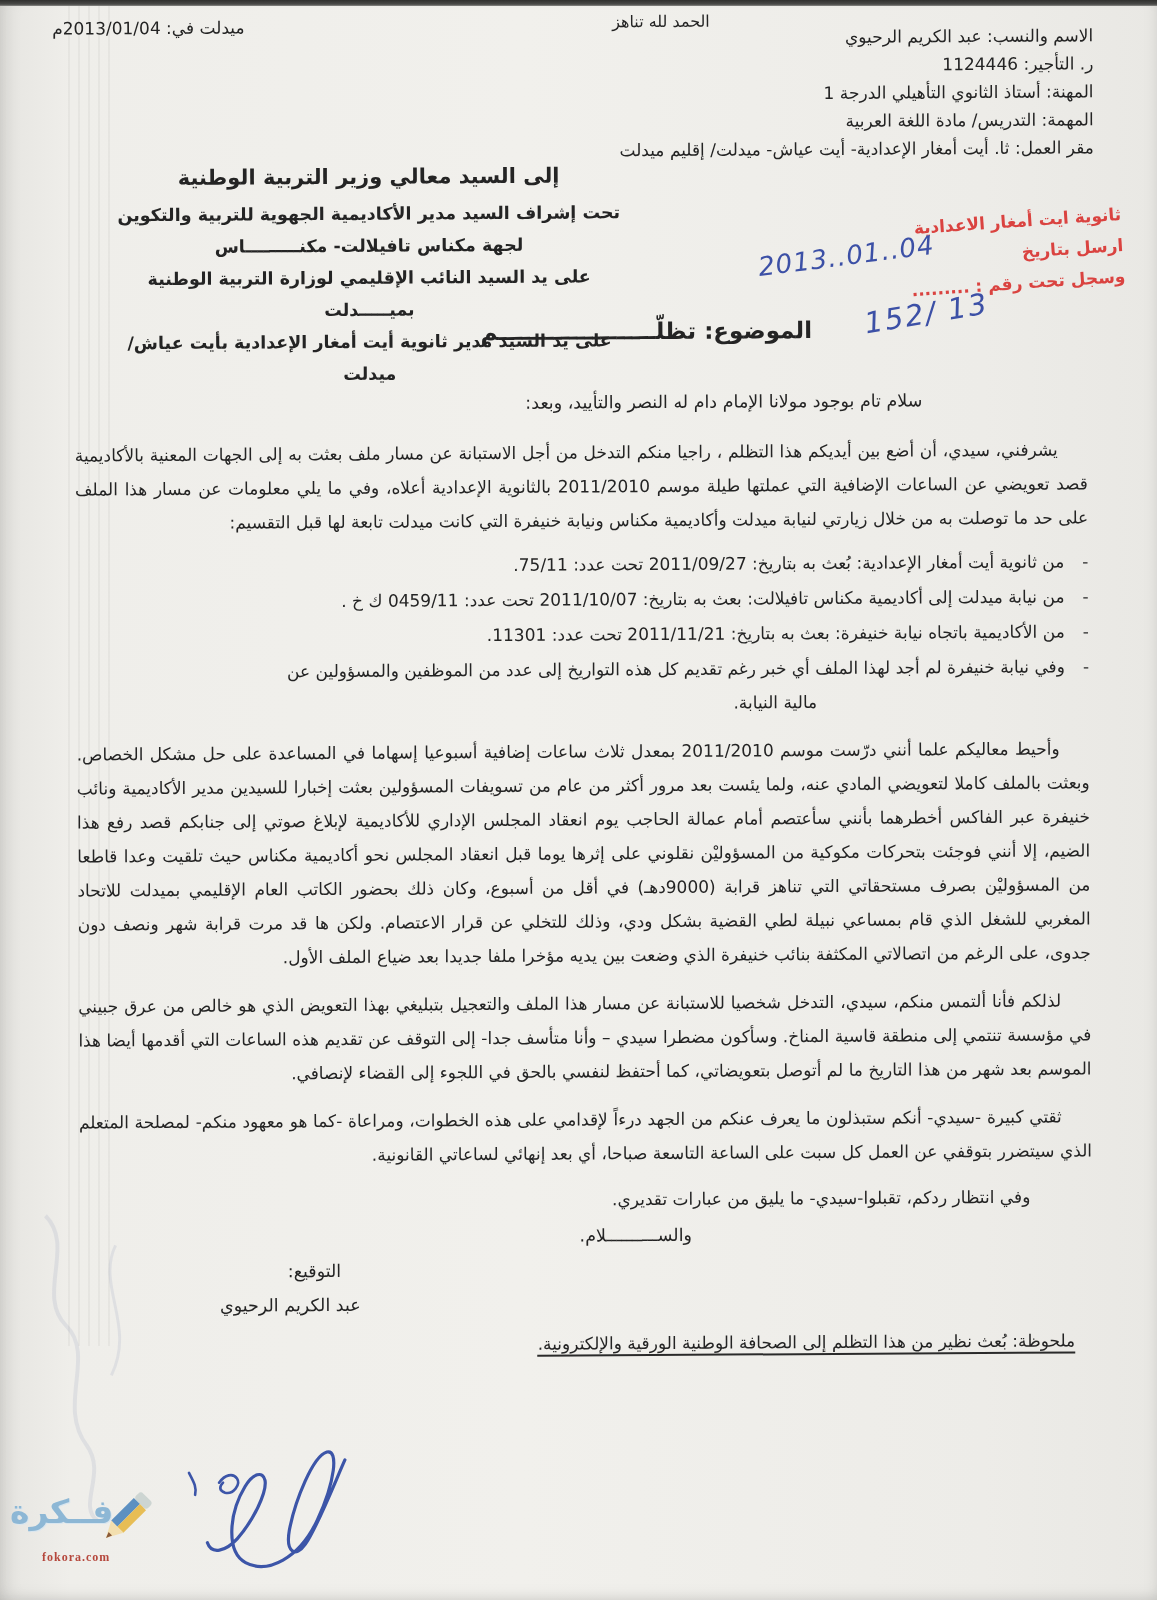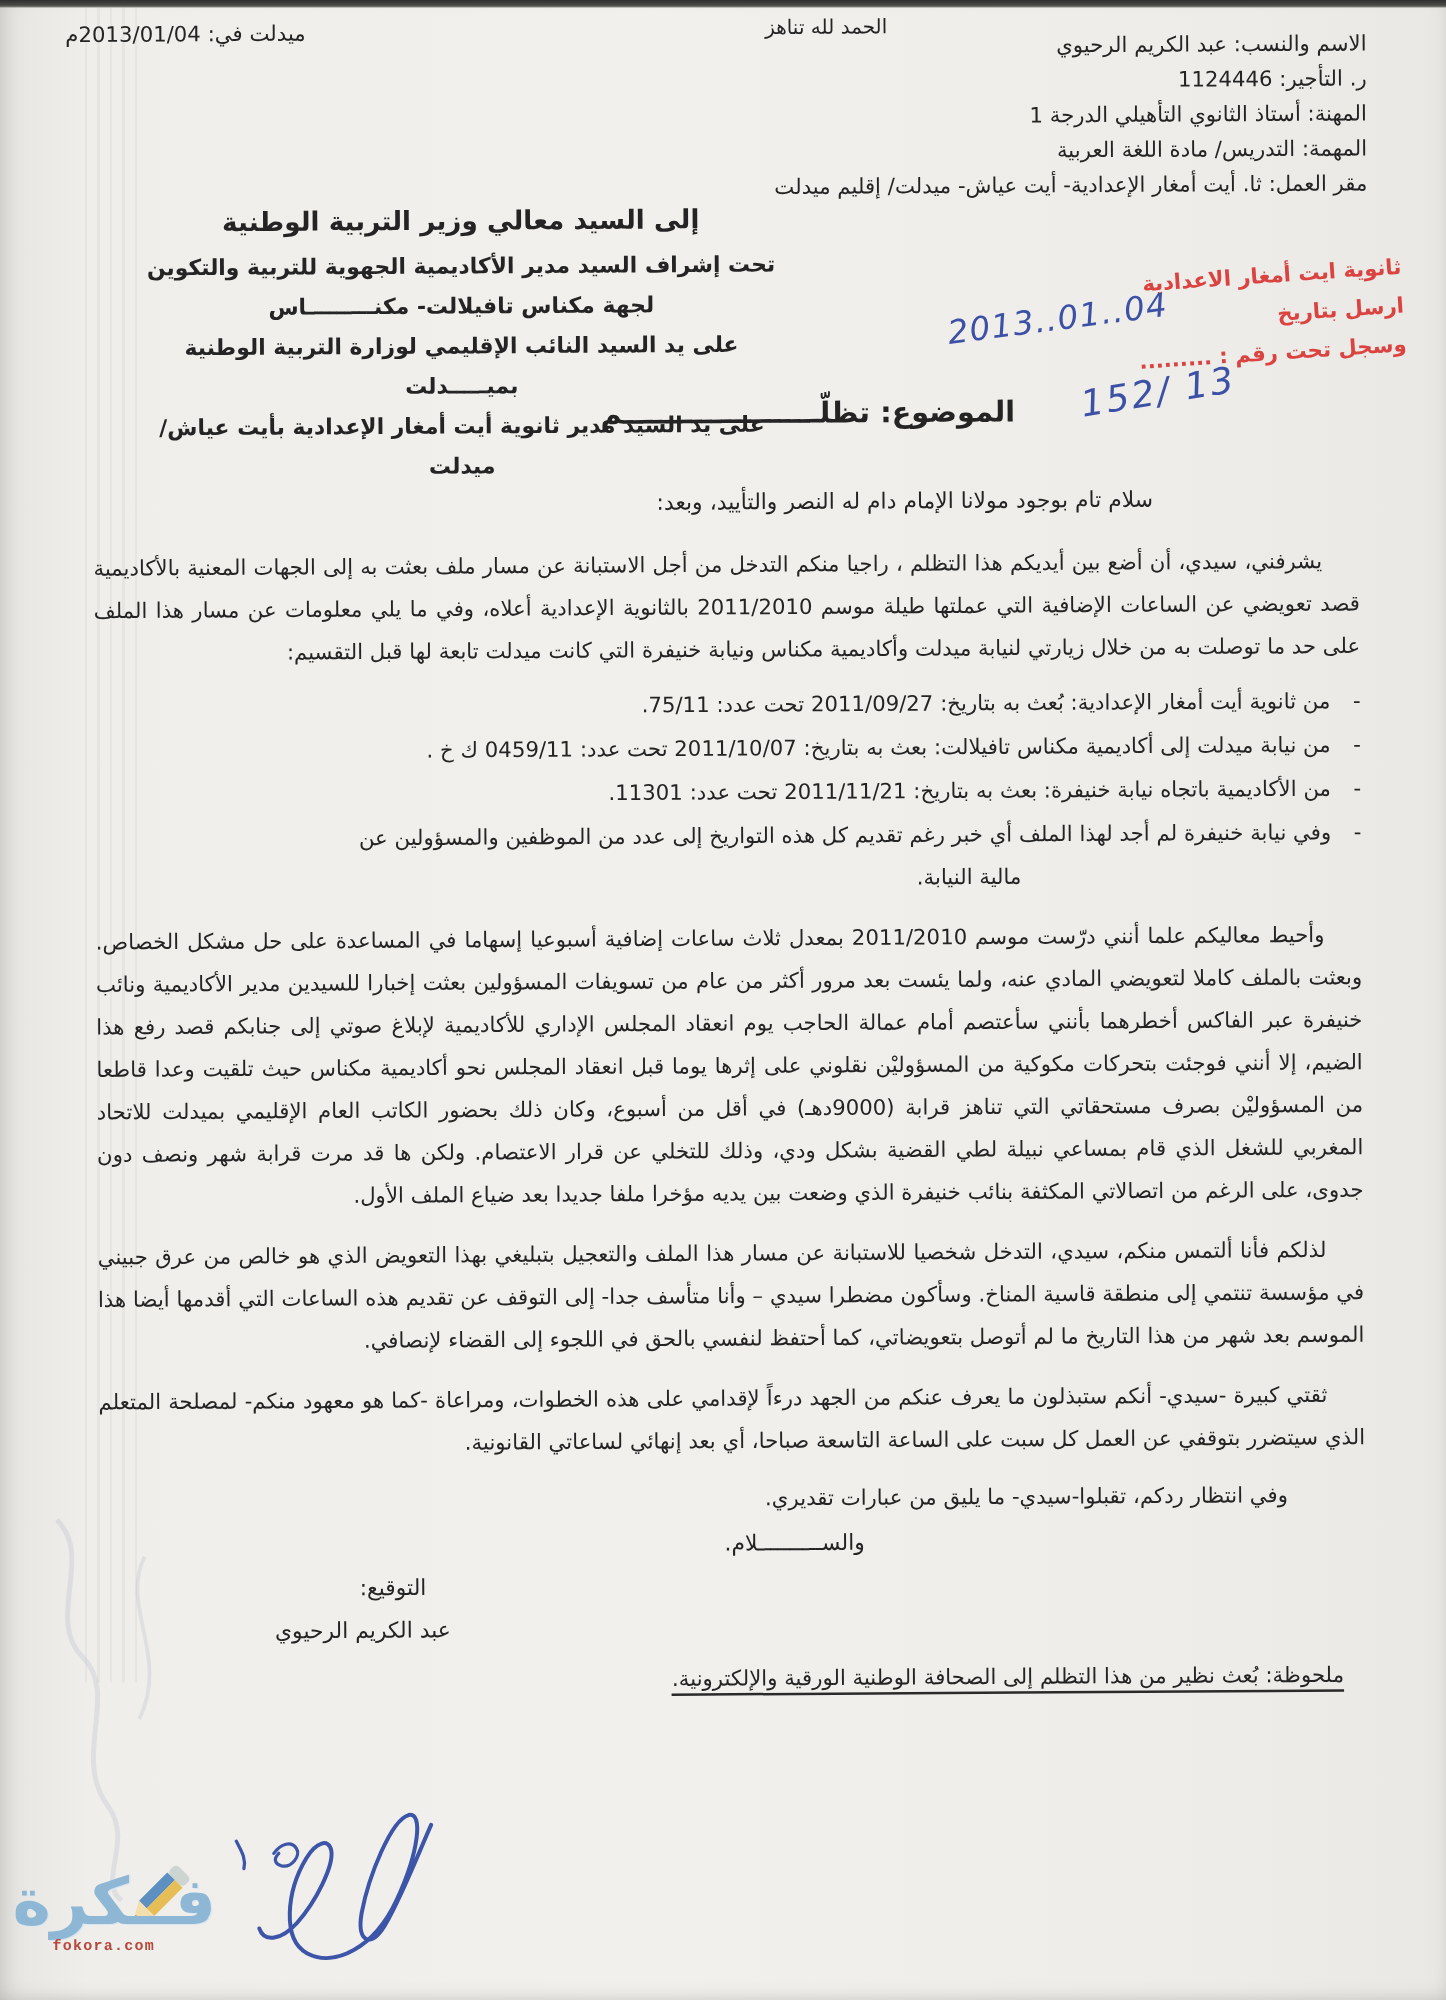--- a/index.html
+++ b/index.html
@@ -59,22 +59,22 @@
   .salam{direction:rtl;text-align:left;margin-left:500px;margin-top:2px;font-size:17.5px;}
   .sig-label{direction:rtl;text-align:left;margin-left:208px;font-size:17.5px;}
   .sig-name{direction:rtl;text-align:left;margin-left:140px;font-size:17.5px;}
   .footnote{direction:rtl;text-align:right;margin-top:6px;margin-right:18px;font-size:17px;}
   .footnote span{border-bottom:2px solid #2a2a2a;padding-bottom:1px;}
   
   .signature-svg{position:absolute;left:158px;top:1438px;}
   .ghost-svg{position:absolute;left:8px;top:1200px;opacity:.14;}
   
   .wm{position:absolute;left:2px;top:1488px;width:235px;height:110px;}
-  .wm-brand{position:absolute;left:8px;top:4px;font-size:52px;font-weight:bold;color:#8db7d5;direction:rtl;text-shadow:1px 1px 0 #d9e6ef;}
-  .wm-site{position:absolute;left:40px;top:62px;font-size:12px;letter-spacing:1px;color:#b5473c;font-family:Liberation Mono, monospace;font-weight:bold;}
+  .wm-brand{position:absolute;left:8px;top:4px;font-size:33px;font-weight:bold;color:#8db7d5;direction:rtl;text-shadow:1px 1px 0 #d9e6ef;}
+  .wm-site{position:absolute;left:40px;top:62px;font-size:12px;letter-spacing:1px;color:#b5473c;font-family:Liberation Serif, serif;font-weight:bold;}
   .wm-pencil{position:absolute;left:92px;top:-2px;}
 </style>
 </head>
 <body>
 
 <div class="page">
   <div class="streaks"></div>
 
   <div class="tilt">
 

